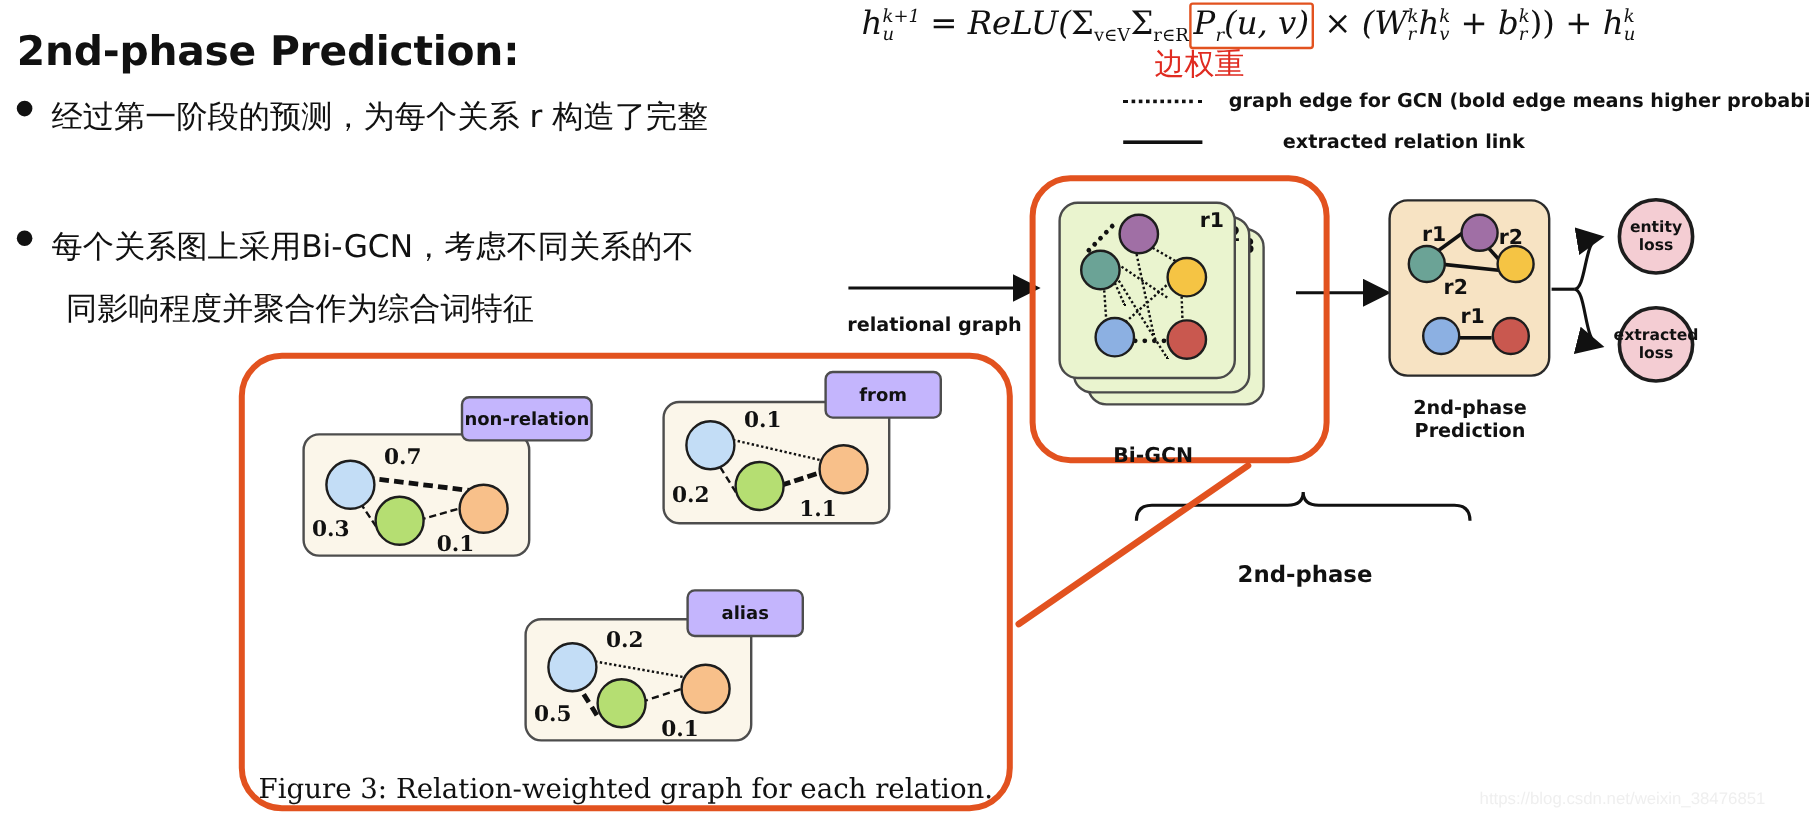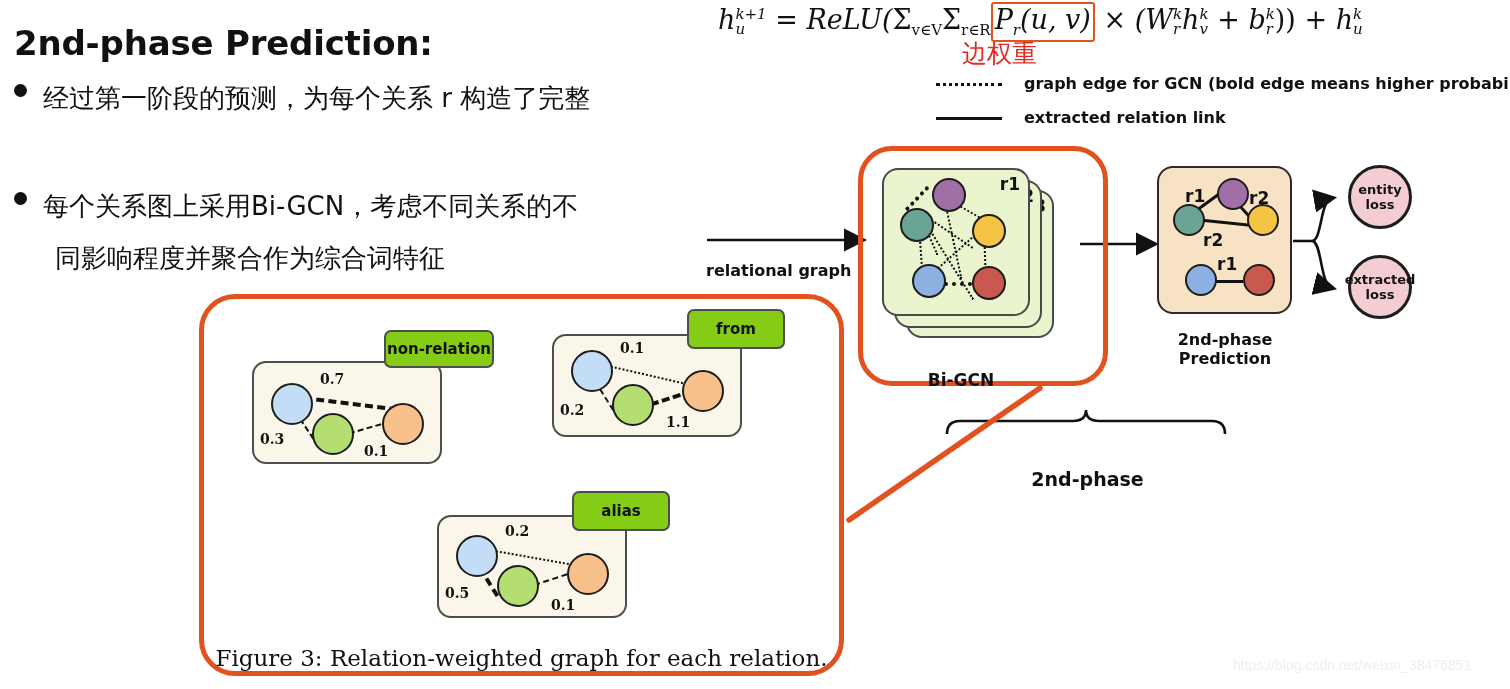--- a/index.html
+++ b/index.html
@@ -53,42 +53,42 @@
   }
   #edge-weight-note{
     position:absolute;left:962px;top:37px;
     color:#e02b20;font-size:25px;
     font-family:"DejaVu Sans", sans-serif;
   }
 
   
   .legend-row{position:absolute;display:flex;align-items:center;}
   #legend-1{left:936px;top:74px;}
-  #legend-2{left:936px;top:108px;}
+  #legend-2{left:936px;top:108px;gap:45px;}
   .legend-sample{width:66px;height:12px;position:relative;flex:0 0 auto;}
   .legend-sample.dotted::after{
     content:"";position:absolute;left:0;top:5px;width:66px;height:0;
     border-top:3px dotted #111;
   }
   .legend-sample.solid::after{
     content:"";position:absolute;left:0;top:5px;width:66px;height:0;
     border-top:3px solid #111;
   }
   .legend-label{
     margin-left:22px;font-size:16px;font-weight:bold;color:#111;
     font-family:"DejaVu Sans", sans-serif;white-space:nowrap;
   }
 
   
   .node{
     position:absolute;border-radius:50%;
     border:2.5px solid #1d1d1d;box-sizing:border-box;
   }
   .wlabel{
-    position:absolute;font-size:14px;font-weight:bold;color:#111;
+    position:absolute;font-size:18px;font-weight:bold;color:#111;
     font-family:"DejaVu Serif", serif;
   }
   .rlabel{
     position:absolute;font-size:17px;font-weight:bold;color:#111;
     font-family:"DejaVu Sans", sans-serif;
   }
   .edge{position:absolute;transform-origin:0 50%;height:0;}
   .edge.dot{border-top:2.5px dotted #111;}
   .edge.dot-bold{border-top:4px dotted #111;}
   .edge.dash{border-top:2.5px dashed #111;}
@@ -150,21 +150,21 @@
   #figure3-panel{
     position:absolute;left:199px;top:294px;width:645px;height:382px;
     border:5px solid #e2521f;border-radius:36px;box-sizing:border-box;
     background:#ffffff;
   }
   .relgraph{
     position:absolute;background:#fbf6ea;border:2.5px solid #4d4d4d;
     border-radius:14px;box-sizing:border-box;
   }
   .relgraph-tag{
-    position:absolute;background:#84cc16;border:2px solid #4d4d4d;
+    position:absolute;background:#c4b5fd;border:2px solid #4d4d4d;
     border-radius:7px;box-sizing:border-box;
     font-size:15px;font-weight:bold;color:#111;
     font-family:"DejaVu Sans", sans-serif;
     display:flex;align-items:center;justify-content:center;
   }
   #figure3-caption{
     position:absolute;left:199px;top:645px;width:645px;text-align:center;
     font-size:23px;color:#111;
     font-family:"DejaVu Serif", serif;
   }

